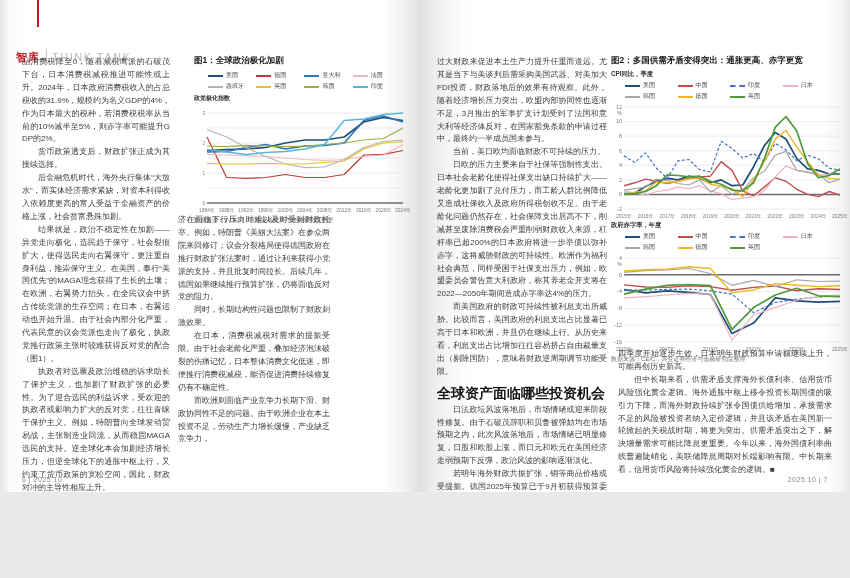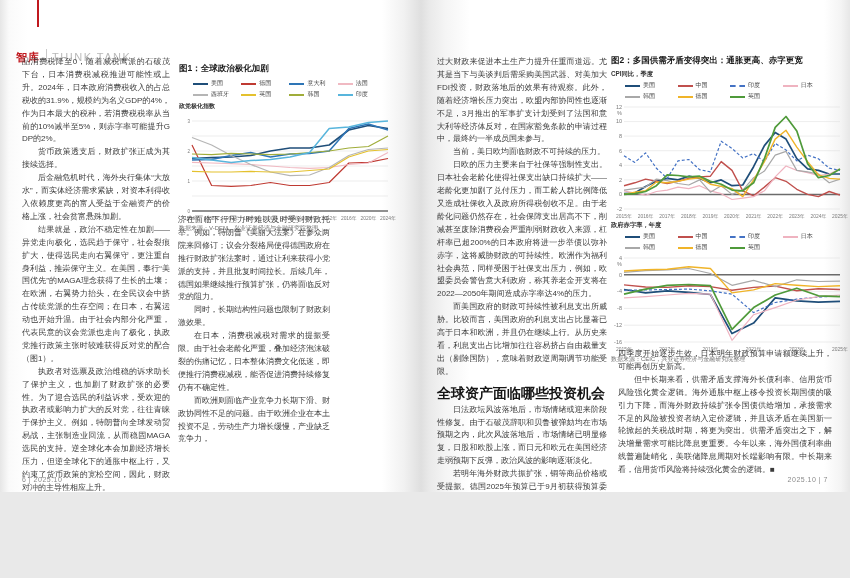--- a/index.html
+++ b/index.html
@@ -13,21 +13,21 @@
   .brand-en{font-size:11px;color:#b9b9b9;letter-spacing:1.5px;}
   .col{position:absolute;}
   .body-p{font-size:8px;line-height:12.9px;color:#3b3b3b;text-align:justify;word-break:break-all;text-indent:2em;margin:0;}
   .body-p.flush{text-indent:0;}
   .sec-h{font-size:14px;font-weight:bold;color:#141414;margin:8px 0 5px 0;line-height:12px;}
   .col-l1{left:22px;top:56px;width:148px;}
   .col-l2{left:178px;top:214px;width:152px;}
   .col-r1{left:437px;top:56px;width:170px;}
   .col-r2{left:618px;top:348px;width:214px;}
   .figure{position:absolute;}
-  .fig1{left:179px;top:55px;width:215px;margin-top:8px;}
+  .fig1{left:194px;top:55px;width:215px;}
   .fig2{left:611px;top:55px;width:233px;}
   .fig-title{font-size:8.5px;font-weight:bold;color:#1a1a1a;margin-bottom:3px;}
   .panel-label{font-size:6.3px;font-weight:bold;color:#333;margin:2px 0 1px 0;}
   .fig-ylabel{font-size:6px;font-weight:bold;color:#333;margin:2px 0 0 0;}
   .legend{display:flex;flex-wrap:wrap;margin:1px 0 1px 14px;}
   .lg-item{display:flex;align-items:center;width:24%;margin:1px 0;}
   .lg-sw{width:15px;height:0;border-top:2px solid #000;display:inline-block;margin-right:3px;flex:none;}
   .lg-item .lg-lb{font-size:6px;color:#444;white-space:nowrap;}
   svg{overflow:visible;display:block;}
   .fig-source{font-size:6px;color:#6e6e6e;margin-top:3px;}

